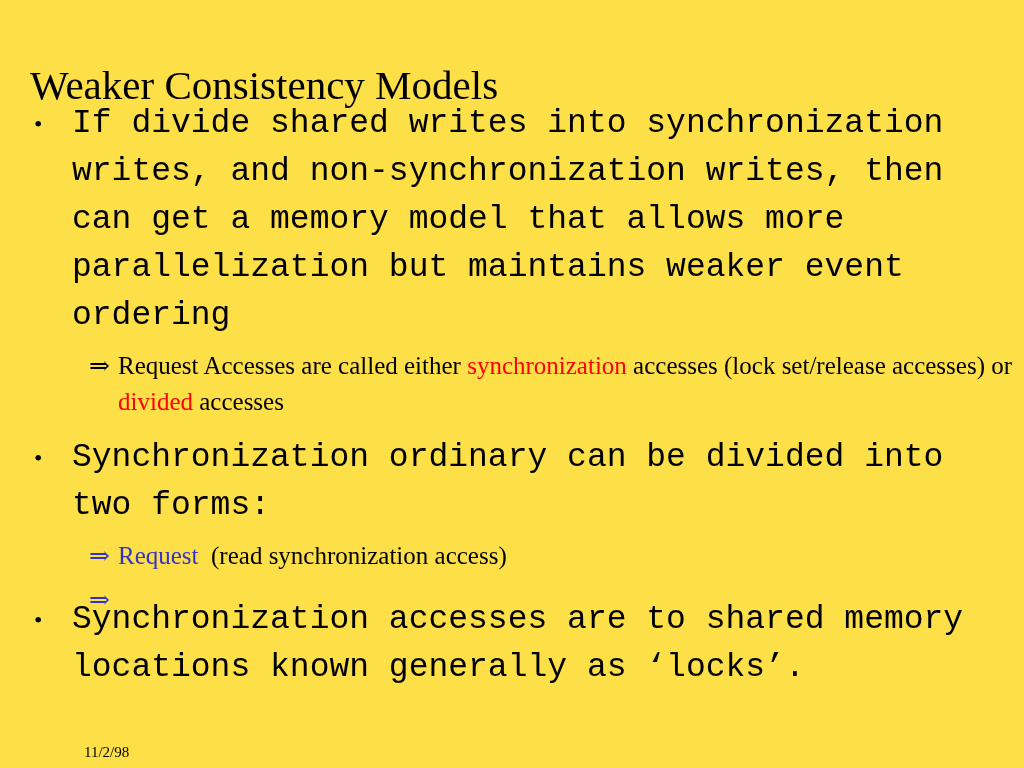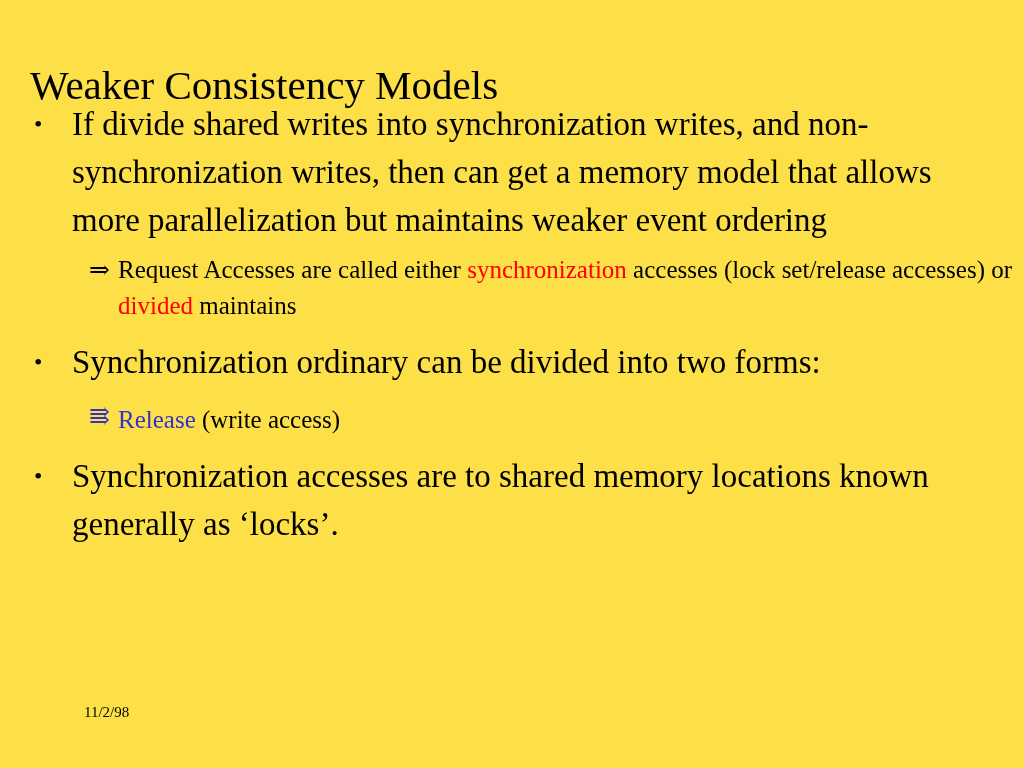--- a/index.html
+++ b/index.html
@@ -56,20 +56,21 @@
   .l1 .marker {
     position: absolute;
     left: 34px;
     top: 0;
     font-size: 24px;
     line-height: 48px;
   }
   .l1 .text {
     display: block;
     padding-right: 60px;
+    font-family: Liberation Mono, monospace;
   }
 
   
   .l2 {
     position: relative;
     padding-left: 118px;
     font-size: 25px;
     line-height: 36px;
   }
   .l2 .marker {
@@ -91,21 +92,21 @@
   .red { color: #ff0000; }
   .blue { }
 
   .gap-sm { height: 8px; }
   .gap-md { height: 14px; }
 
   
   .footer-date {
     position: absolute;
     left: 84px;
-    top: 705px;
+    top: 745px;
     font-size: 15px;
     line-height: 1;
     color: #000000;
   }
 </style>
 </head>
 <body>
 
 <div class="slide">
 
@@ -115,41 +116,41 @@
 
     <div class="l1">
       <span class="marker">•</span>
       <span class="text">If divide shared writes into synchronization writes, and non-synchronization writes, then can get a memory model that allows more parallelization but maintains weaker event ordering</span>
     </div>
 
     <div class="gap-sm"></div>
 
     <div class="l2">
       <span class="marker">⇒</span>
-      <span class="text"><span>Request Accesses are called either </span><span class="red">synchronization</span><span> accesses (lock set/release accesses) or </span><span class="red">divided</span><span> maintains</span></span>
+      <span class="text"><span>Request Accesses are called either </span><span class="red">synchronization</span><span> accesses (lock set/release accesses) or </span><span class="red">divided</span><span> accesses</span></span>
     </div>
 
     <div class="gap-md"></div>
 
     <div class="l1">
       <span class="marker">•</span>
       <span class="text">Synchronization ordinary can be divided into two forms:</span>
     </div>
 
     <div class="gap-sm"></div>
 
     <div class="l2 blue">
       <span class="marker">⇒</span>
+      <span class="text"><span class="lead">Request</span><span style="white-space:pre">  (read synchronization access)</span></span>
     </div>
 
     <div class="gap-sm"></div>
 
     <div class="l2 blue">
       <span class="marker">⇒</span>
-      <span class="text"><span class="lead">Release</span><span style="white-space:pre"> (write access)</span></span>
     </div>
 
     <div class="gap-md"></div>
 
     <div class="l1">
       <span class="marker">•</span>
       <span class="text">Synchronization accesses are to shared memory locations known generally as ‘locks’.</span>
     </div>
 
   </div>

